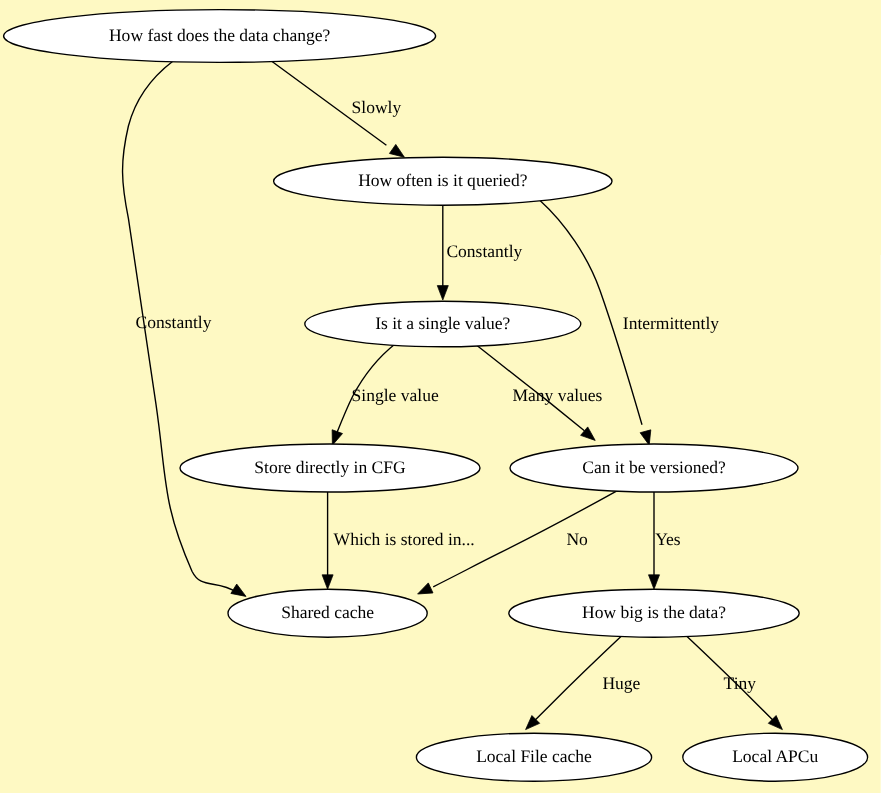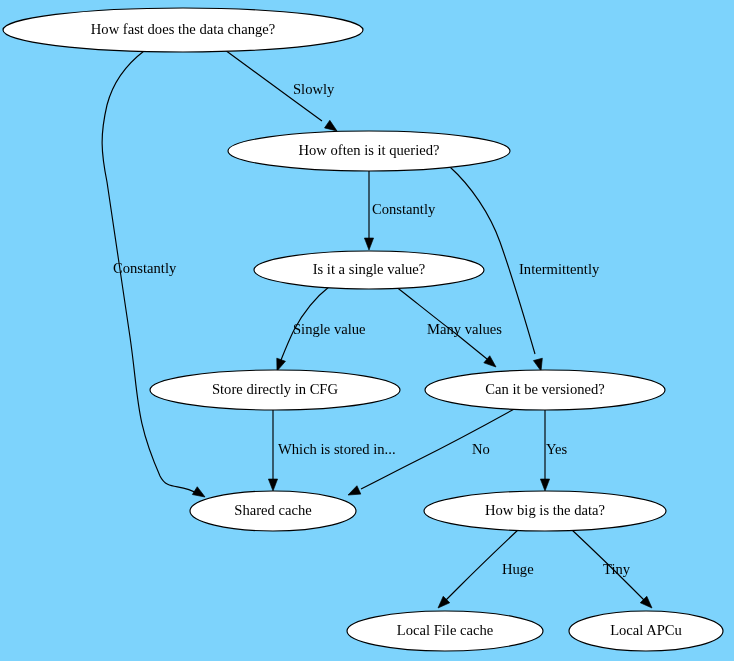--- a/index.html
+++ b/index.html
@@ -11,21 +11,21 @@
   body {
     width: 734px;
     height: 661px;
     font-family: "Liberation Serif", "DejaVu Serif", serif;
     overflow: hidden;
   }
   #graph-root {
     position: relative;
     width: 734px;
     height: 661px;
-    background: #7dd3fc;
+    background: #fef9c3;
   }
   svg#flowchart {
     display: block;
     width: 734px;
     height: 661px;
   }
   .node-ellipse {
     fill: #ffffff;
     stroke: #000000;
     stroke-width: 1.15;

